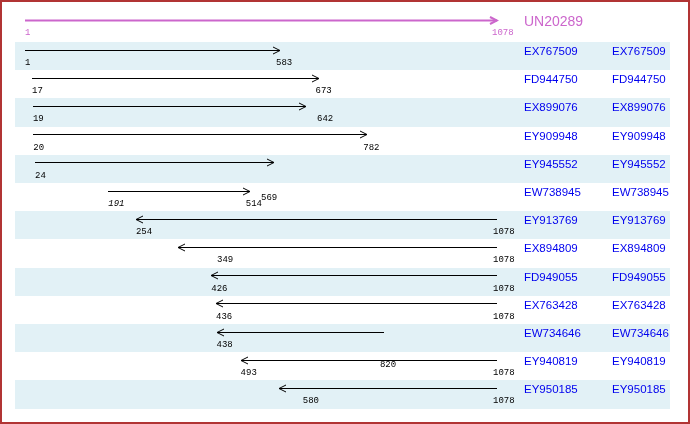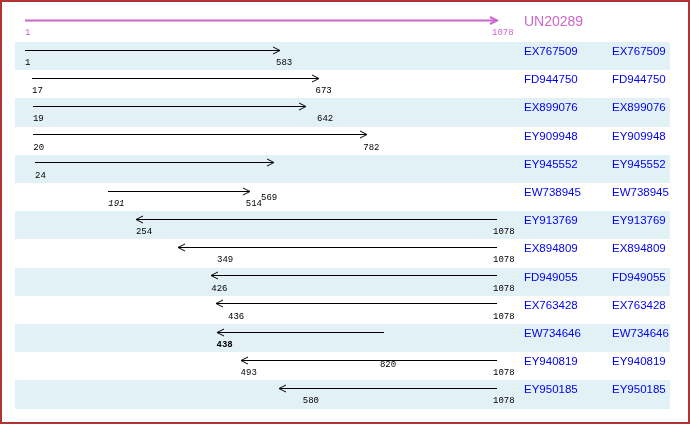--- a/index.html
+++ b/index.html
@@ -158,32 +158,32 @@
     <span class="num end" style="left: 491px;">1078</span>
     <span class="acc col-a">FD949055</span>
     <span class="acc col-b">FD949055</span>
   <svg width="290" height="12" style="left: 207.258px; top: 2.5px;">
             <line x1="2" x2="288" y1="5.5" y2="5.5" stroke="#000000" stroke-width="1"></line>
             <polyline points="9,2 2,5.5 9,9" fill="none" stroke="#000000" stroke-width="1"></polyline>
           </svg>
         </div>
         <div class="row" style="top: 293.8px;">
     <div class="band" style="background: transparent;"></div>
-    <span class="num start" style="left: 226px;">436</span>
+    <span class="num start" style="left: 214px;">436</span>
     <span class="num end" style="left: 491px;">1078</span>
     <span class="acc col-a">EX763428</span>
     <span class="acc col-b">EX763428</span>
   <svg width="285" height="12" style="left: 211.641px; top: 2.5px;">
             <line x1="2" x2="283" y1="5.5" y2="5.5" stroke="#000000" stroke-width="1"></line>
             <polyline points="9,2 2,5.5 9,9" fill="none" stroke="#000000" stroke-width="1"></polyline>
           </svg>
         </div>
         <div class="row" style="top: 322px;">
     <div class="band" style="background: rgb(226, 241, 246);"></div>
-    <span class="num start" style="left: 214.517px; font-weight: bold;">438</span>
+    <span class="num start" style="left: 214.517px;">438</span>
     <span class="num end" style="left: 377.93px; margin-top: 20px;">820</span>
     <span class="acc col-a">EW734646</span>
     <span class="acc col-b">EW734646</span>
   <svg width="171" height="12" style="left: 212.517px; top: 2.5px;">
             <line x1="2" x2="169" y1="5.5" y2="5.5" stroke="#000000" stroke-width="1"></line>
             <polyline points="9,2 2,5.5 9,9" fill="none" stroke="#000000" stroke-width="1"></polyline>
           </svg>
         </div>
         <div class="row" style="top: 350.2px;">
     <div class="band" style="background: transparent;"></div>

